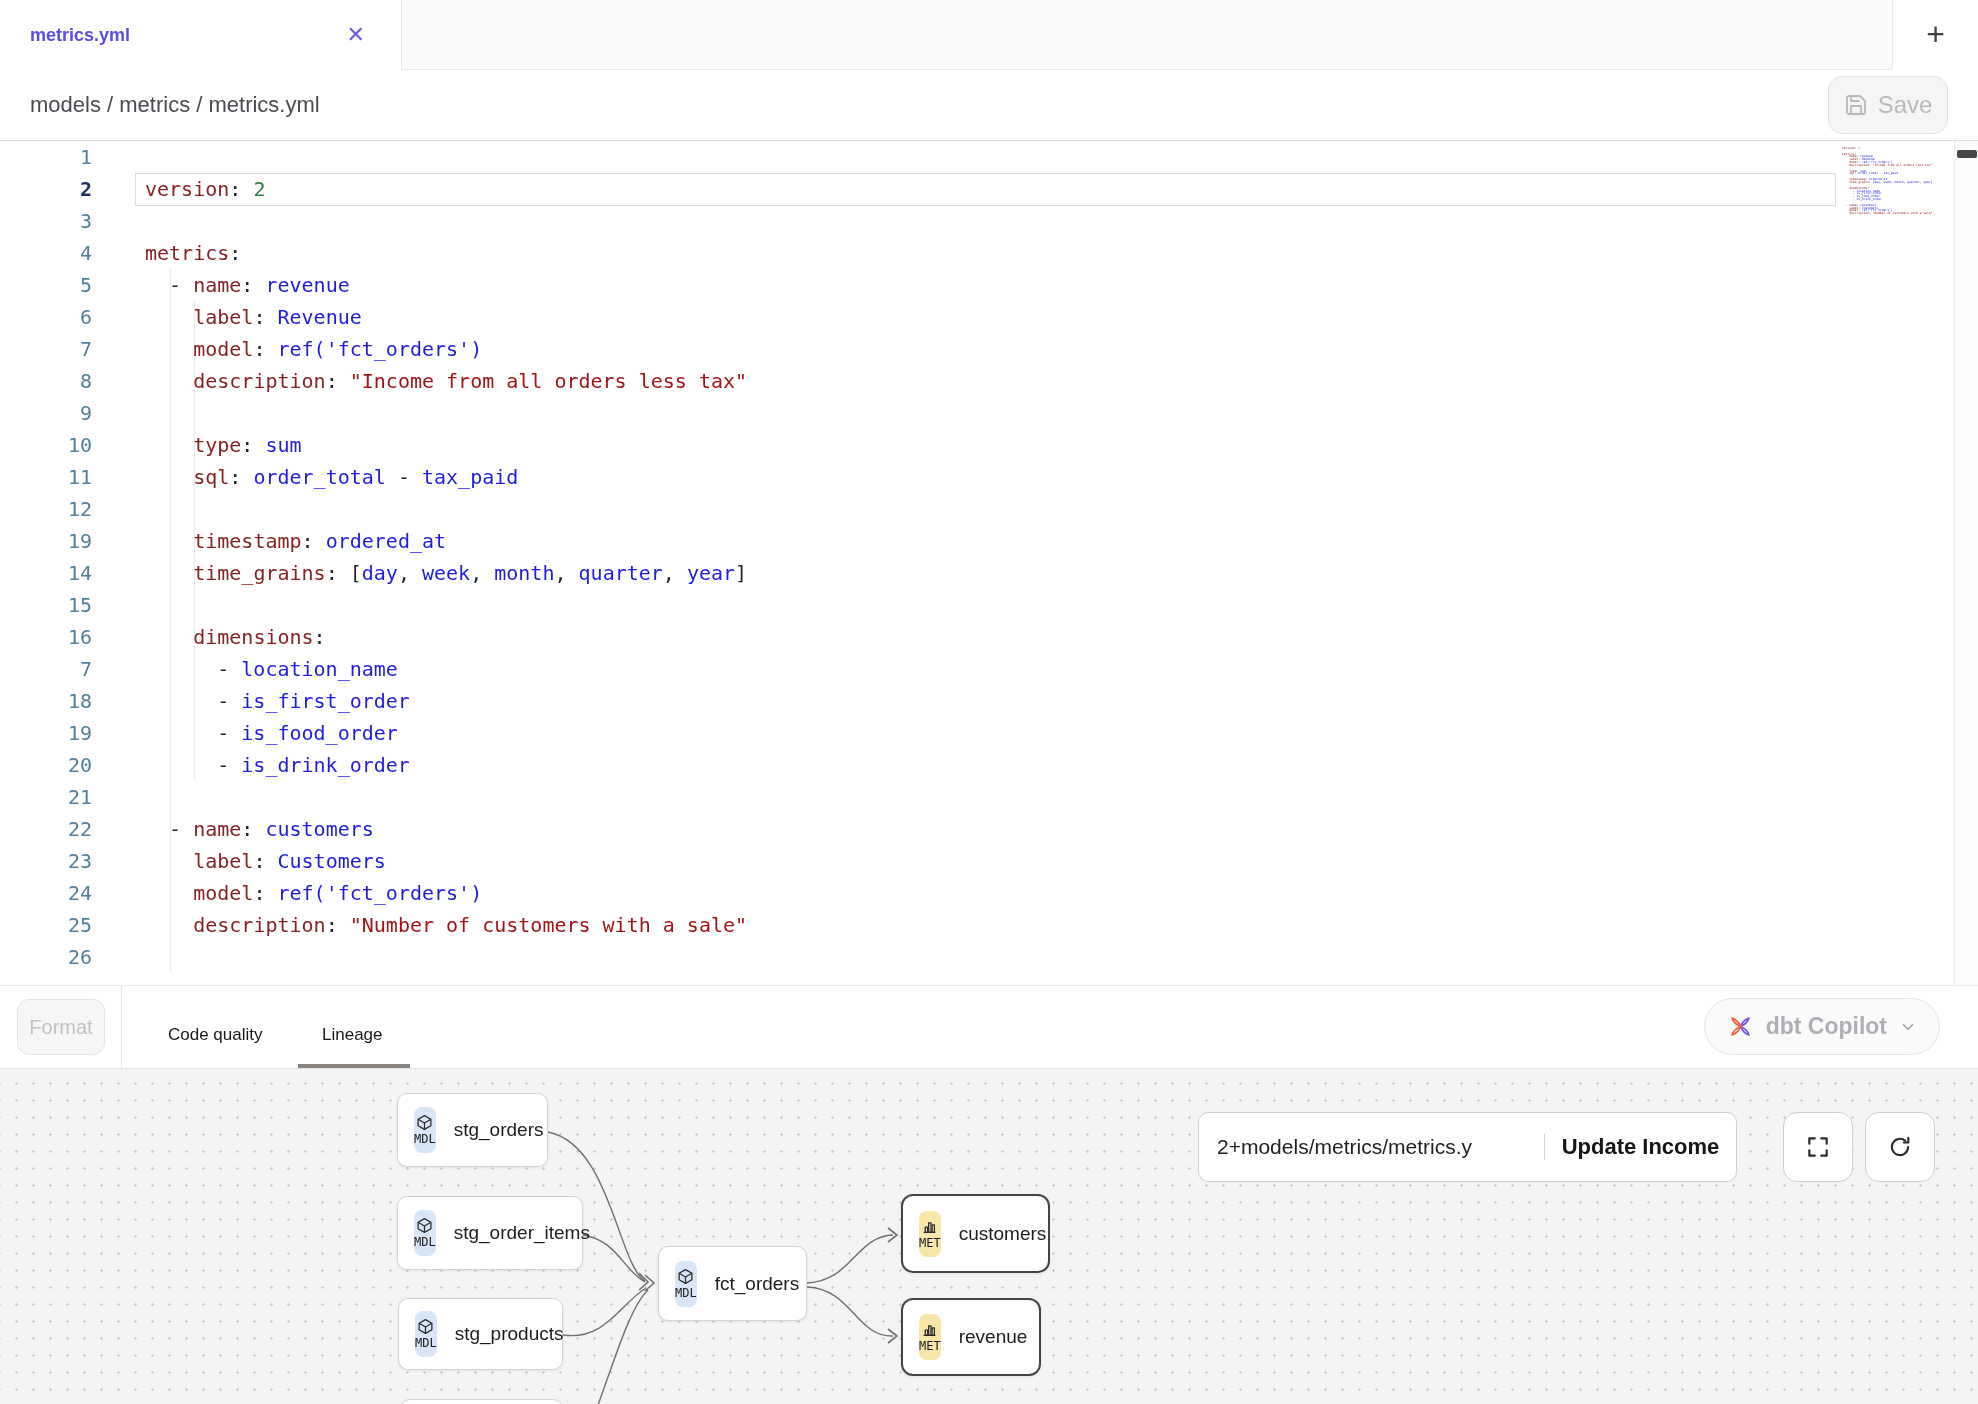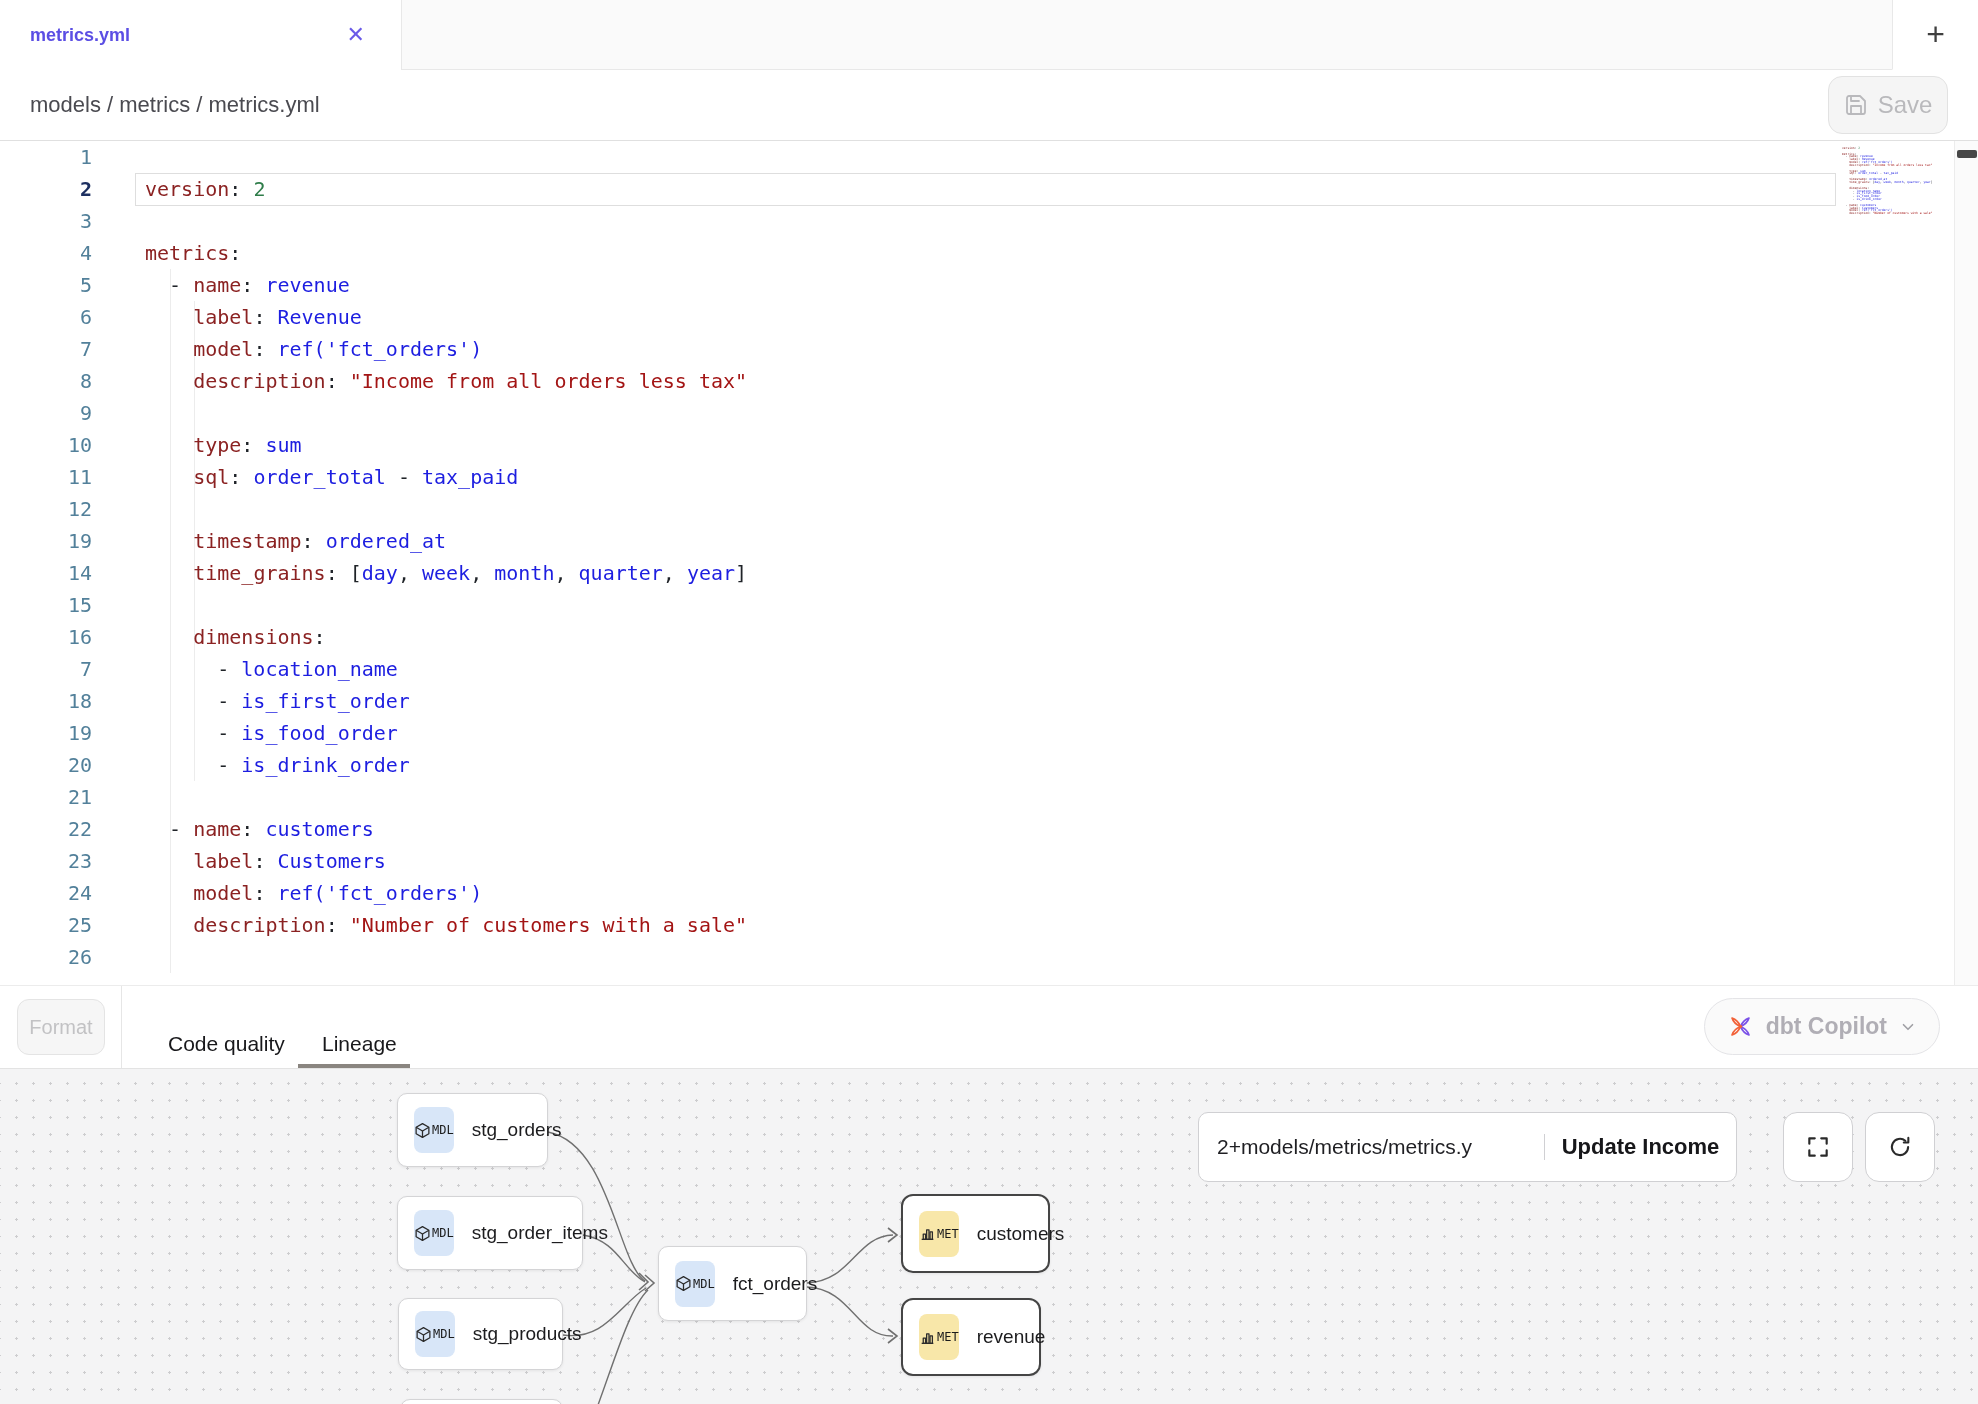--- a/index.html
+++ b/index.html
@@ -54,36 +54,36 @@
   .vscroll { position:absolute; right:0; top:0; width:24px; height:100%; background:#fbfbfb;
     border-left:1px solid #ececec; z-index:3; }
   .vscroll-thumb { position:absolute; top:9px; left:2px; width:20px; height:8px; background:#474747; border-radius:2px; }
 
   
   .toolbar { position:relative; height:83px; background:#fff; border-top:1px solid #ececec; }
   .btn-format { position:absolute; left:17px; top:13px; width:88px; height:56px; border-radius:12px;
     background:#f6f6f6; border:1px solid #e4e4e4; color:#c2c2c4; font-size:20px;
     font-family:"Liberation Sans",sans-serif; }
   .tb-divider { position:absolute; left:121px; top:0; width:1px; height:83px; background:#e6e6e6; }
-  .tb-tab { position:absolute; top:16px; height:83px; display:flex; align-items:center; font-size:21px; color:#18181b; cursor:pointer; }
+  .tb-tab { position:absolute; top:7px; height:83px; display:flex; align-items:center; font-size:17px; color:#18181b; cursor:pointer; }
   .tb-tab1 { left:168px; }
   .tb-tab2 { left:322px; }
   .tb-underline { position:absolute; left:298px; bottom:0; width:112px; height:4px; background:#8a8580; }
   .btn-copilot { position:absolute; right:38px; top:12px; height:57px; padding:0 22px; border-radius:29px;
     background:#fafafa; border:1px solid #e4e4e7; display:flex; align-items:center; gap:12px;
     color:#b0aeb5; font-size:23px; font-weight:600; font-family:"Liberation Sans",sans-serif; }
 
   
   .graph { position:relative; height:336px; background:#f4f4f5; overflow:hidden; border-top:1px solid #e3e3e3;
     background-image:radial-gradient(#cdcdcf 1.1px, transparent 1.3px); background-size:17px 17px; background-position:8px 6px; }
   .edges { position:absolute; left:0; top:0; pointer-events:none; }
   .node { position:absolute; background:#fff; border:1px solid #d4d4d6; border-radius:10px;
     box-shadow:0 1px 3px rgba(0,0,0,.07); display:flex; align-items:center; gap:18px; padding:0 16px; }
   .node.met { border:2px solid #454545; border-radius:12px; }
-  .badge { width:44px; height:46px; border-radius:8px; display:flex; flex-direction:row;
+  .badge { width:44px; height:46px; border-radius:8px; display:flex; flex-direction:column;
     align-items:center; justify-content:center; gap:1px; }
   .badge-mdl { background:#d8e6f8; }
   .badge-met { background:#f8e7a9; }
   .badge-label { font-family:"DejaVu Sans Mono",monospace; font-size:12px; color:#1b1b1b; }
   .node-label { font-size:19px; color:#1c1c1e; }
 
   .graph-controls { position:absolute; top:43px; left:1198px; display:flex; align-items:center; height:70px;
     background:#fff; border:1px solid #d0d0d3; border-radius:10px; overflow:hidden; }
   .graph-search { width:345px; border:none; outline:none; padding:0 10px 0 18px; font-size:21px; color:#1f1f23;
     font-family:"Liberation Sans",sans-serif; background:#fff; }

